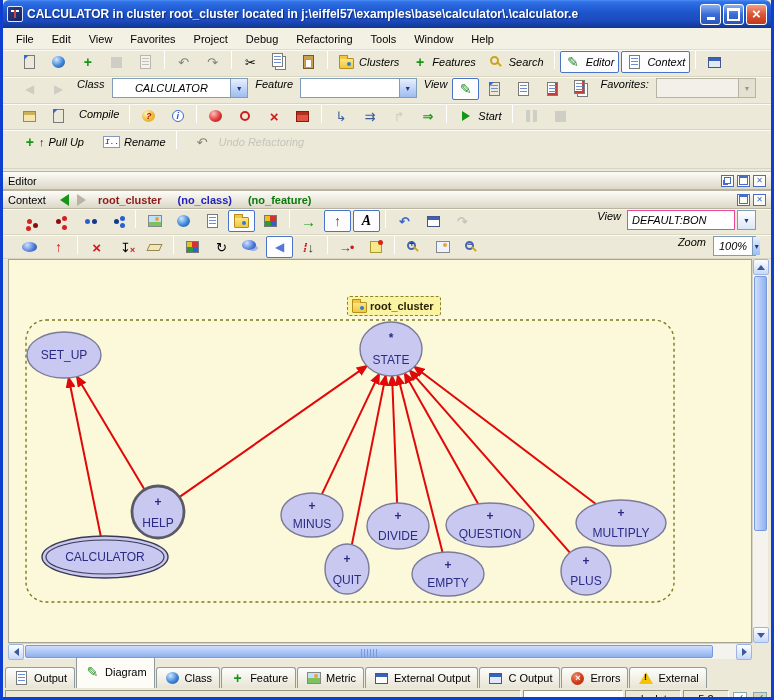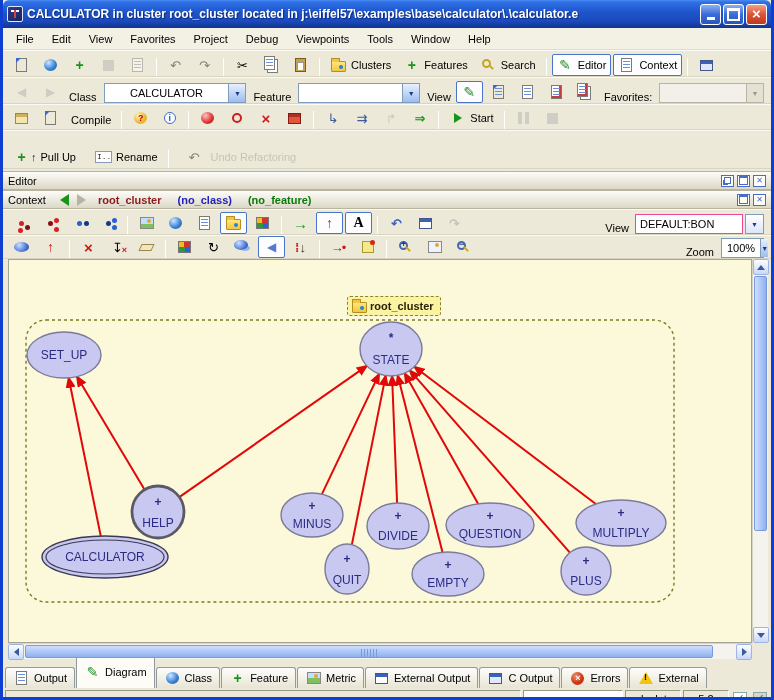--- a/index.html
+++ b/index.html
@@ -21,21 +21,21 @@
   .tb-btn{width:21px;height:21px;margin-left:2px;border-radius:3px;border:1px solid #fff;
     display:flex;align-items:center;justify-content:center;color:#fff;font-weight:bold;font-size:11px;
     background:linear-gradient(180deg,#8ab1f2,#3a6cd8 50%,#2a55b8);}
   .tb-btn.close{background:linear-gradient(180deg,#f0a089,#dd5335 50%,#c03a1e);}
   .tb-btn.min::before{content:"";width:8px;height:3px;background:#fff;margin-top:8px;}
   .tb-btn.max::before{content:"";width:9px;height:8px;border:2px solid #fff;border-top-width:3px;}
   .tb-btn.close::before{content:"×";font-size:15px;line-height:1;margin-top:-2px;}
   
   .menubar{height:22px;display:flex;align-items:center;padding:0 4px;background:#f3f1e4;border-bottom:1px solid #e0dcc8;}
   .menu-item{padding:2px 9px;cursor:default;}
-  .trow{display:flex;align-items:flex-end;padding:0 4px;border-top:1px solid #fbfaf4;border-bottom:1px solid #d9d5c3;}
+  .trow{display:flex;align-items:flex-start;padding:0 12px;border-top:1px solid #fbfaf4;border-bottom:1px solid #d9d5c3;font-style:italic;}
   .trow1{height:27px;} .trow2{height:27px;} .trow3{height:26px;} .trow4{height:39px;}
   .tbtn{display:inline-flex;align-items:center;gap:4px;padding:2px 4px;margin:0 1px;border:1px solid transparent;border-radius:2px;}
   .tbtn.pressed{border-color:#4a74c8;background:#fdfdff;}
   .dis{opacity:.45;filter:grayscale(.9);}
   .sep{width:1px;height:18px;background:#c6c2ad;border-right:1px solid #fff;margin:0 4px;}
   .lbl{margin:0 4px;}
   .lbl.grey{color:#9a968a;}
   
   .ic{display:inline-flex;align-items:center;justify-content:center;width:17px;height:16px;font-size:13px;line-height:1;}
   .sphere{width:13px;height:12px;border-radius:50%;background:radial-gradient(circle at 35% 30%,#cfe7ff,#3d85d8 55%,#1b4f93);}
@@ -180,21 +180,21 @@
     <span class="tb-btn close"></span>
   </div>
 
   <div class="menubar">
     <span class="menu-item">File</span>
     <span class="menu-item">Edit</span>
     <span class="menu-item">View</span>
     <span class="menu-item">Favorites</span>
     <span class="menu-item">Project</span>
     <span class="menu-item">Debug</span>
-    <span class="menu-item">Viewpoints</span>
+    <span class="menu-item">Refactoring</span>
     <span class="menu-item">Tools</span>
     <span class="menu-item">Window</span>
     <span class="menu-item">Help</span>
   </div>
 
   <div class="trow trow1">
     <span class="tbtn">
         <span class="ic">
           <span class="page corner"></span>
         </span>

